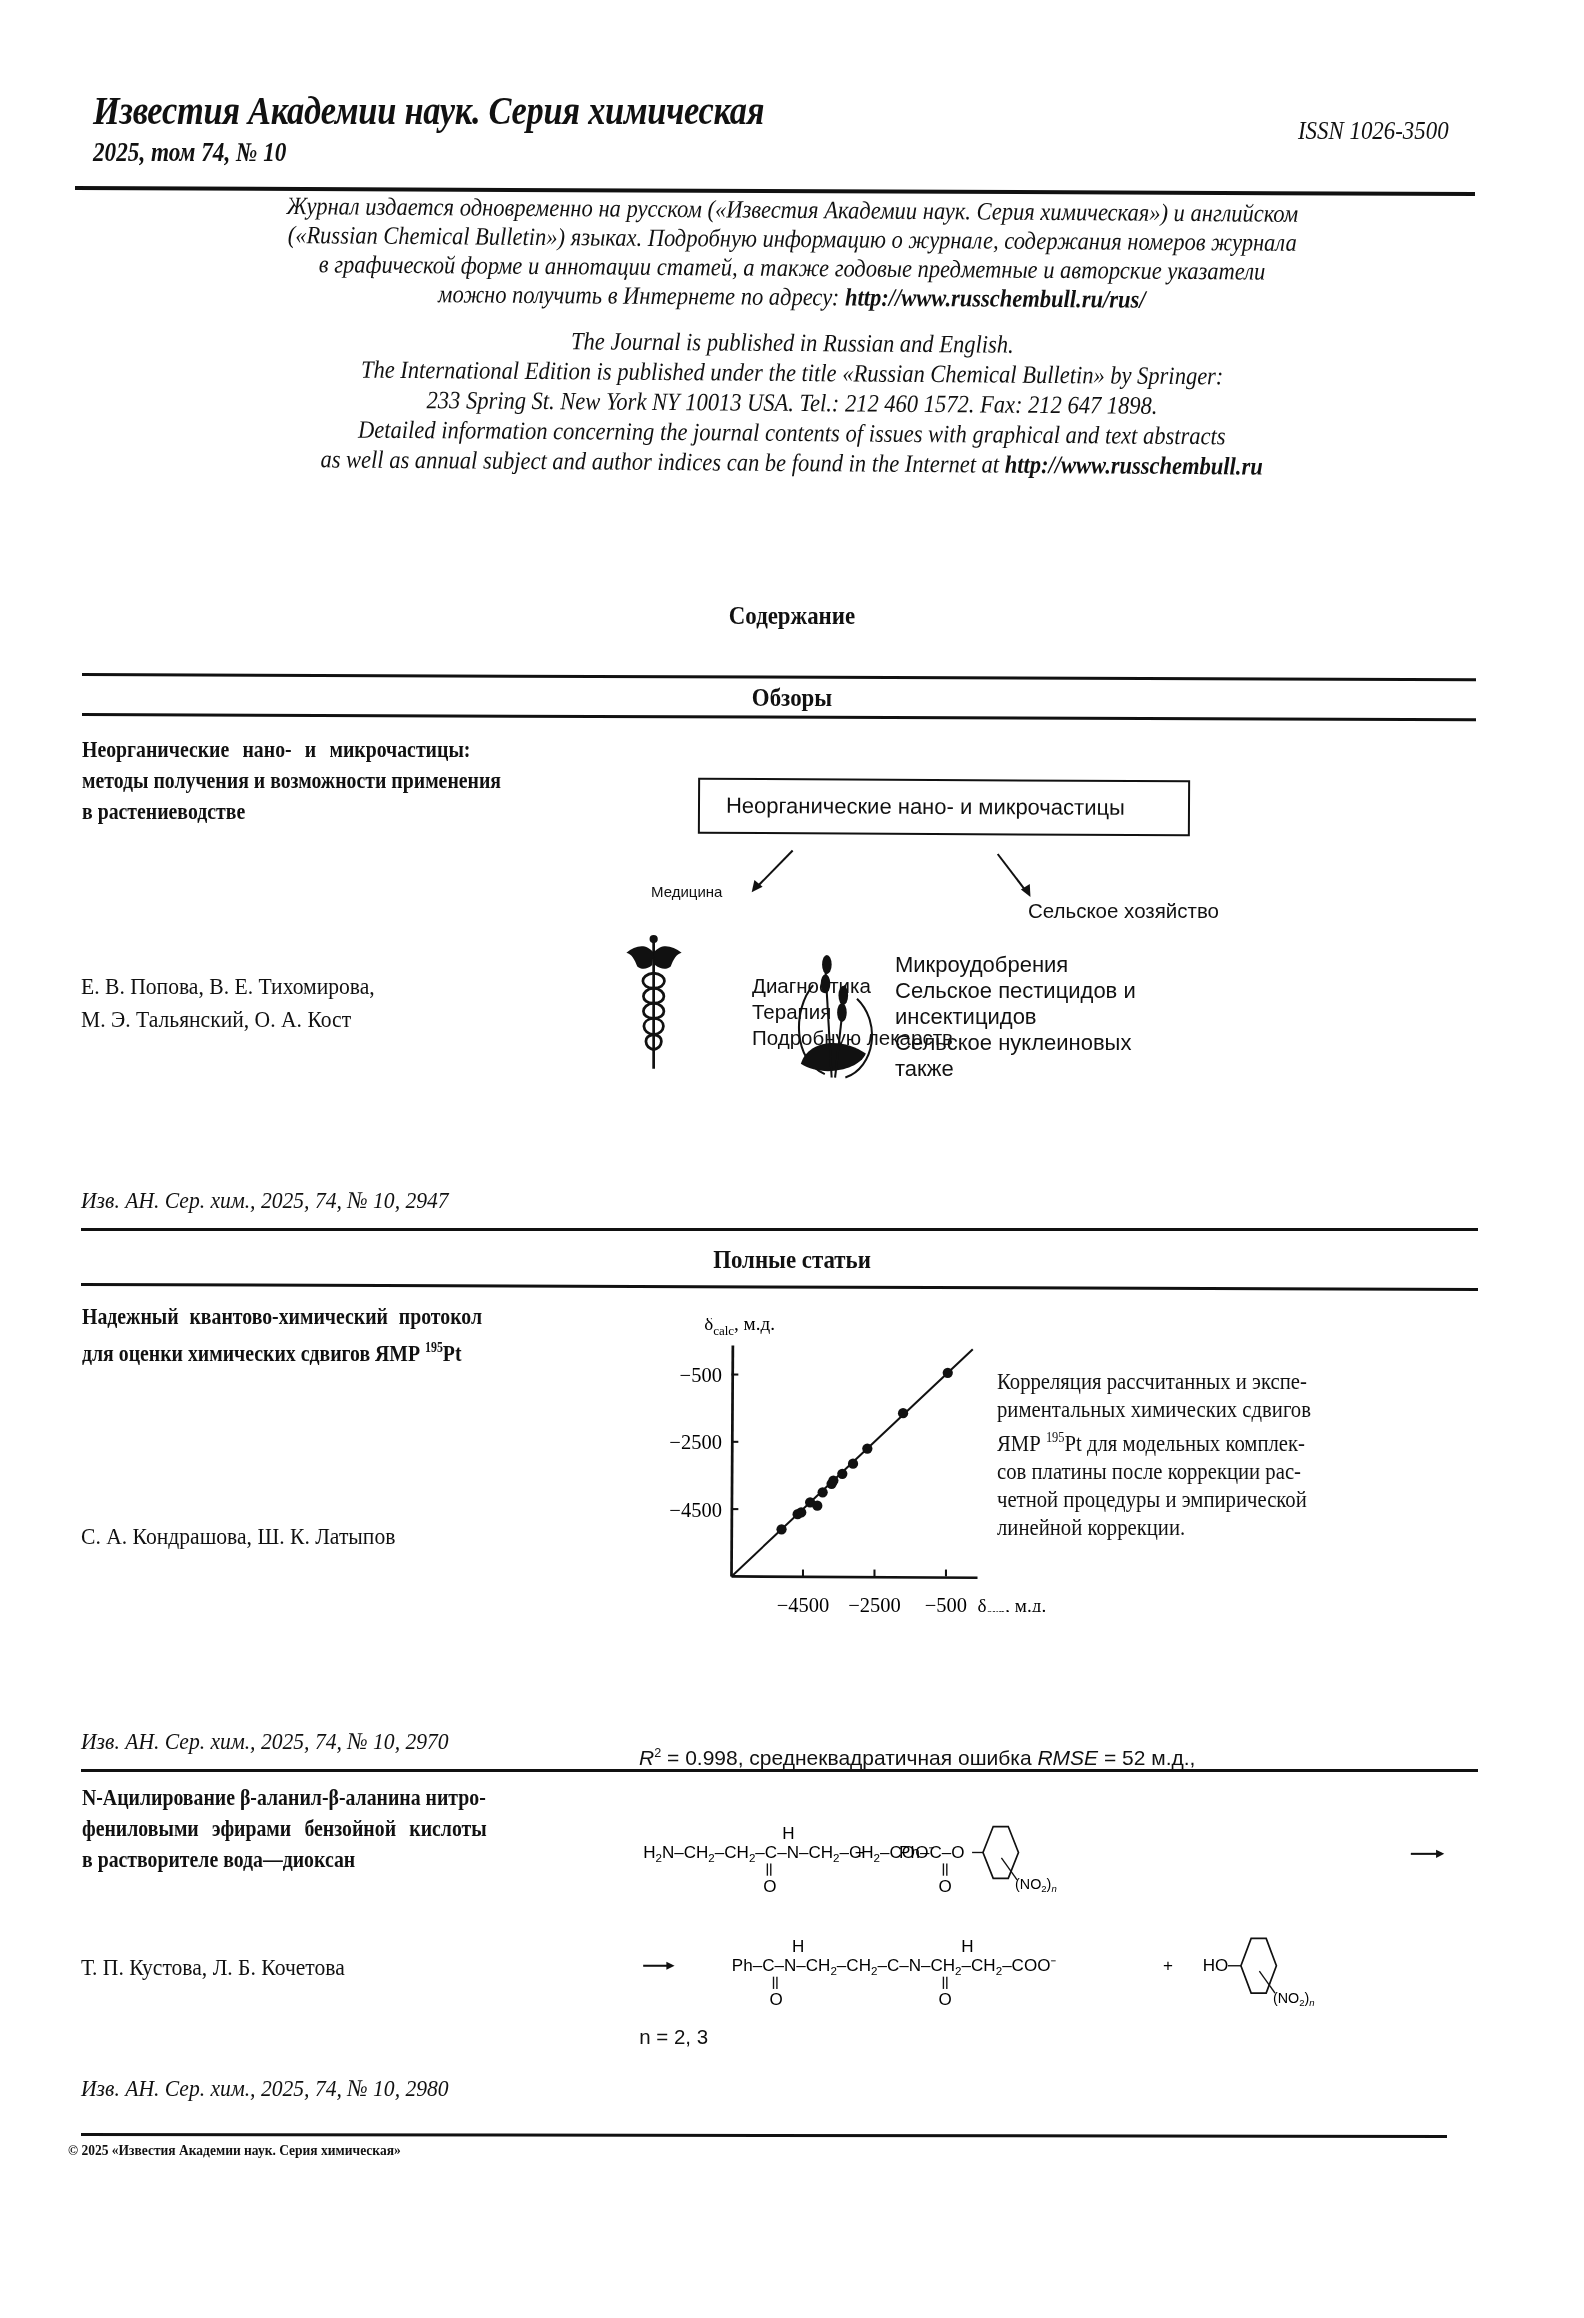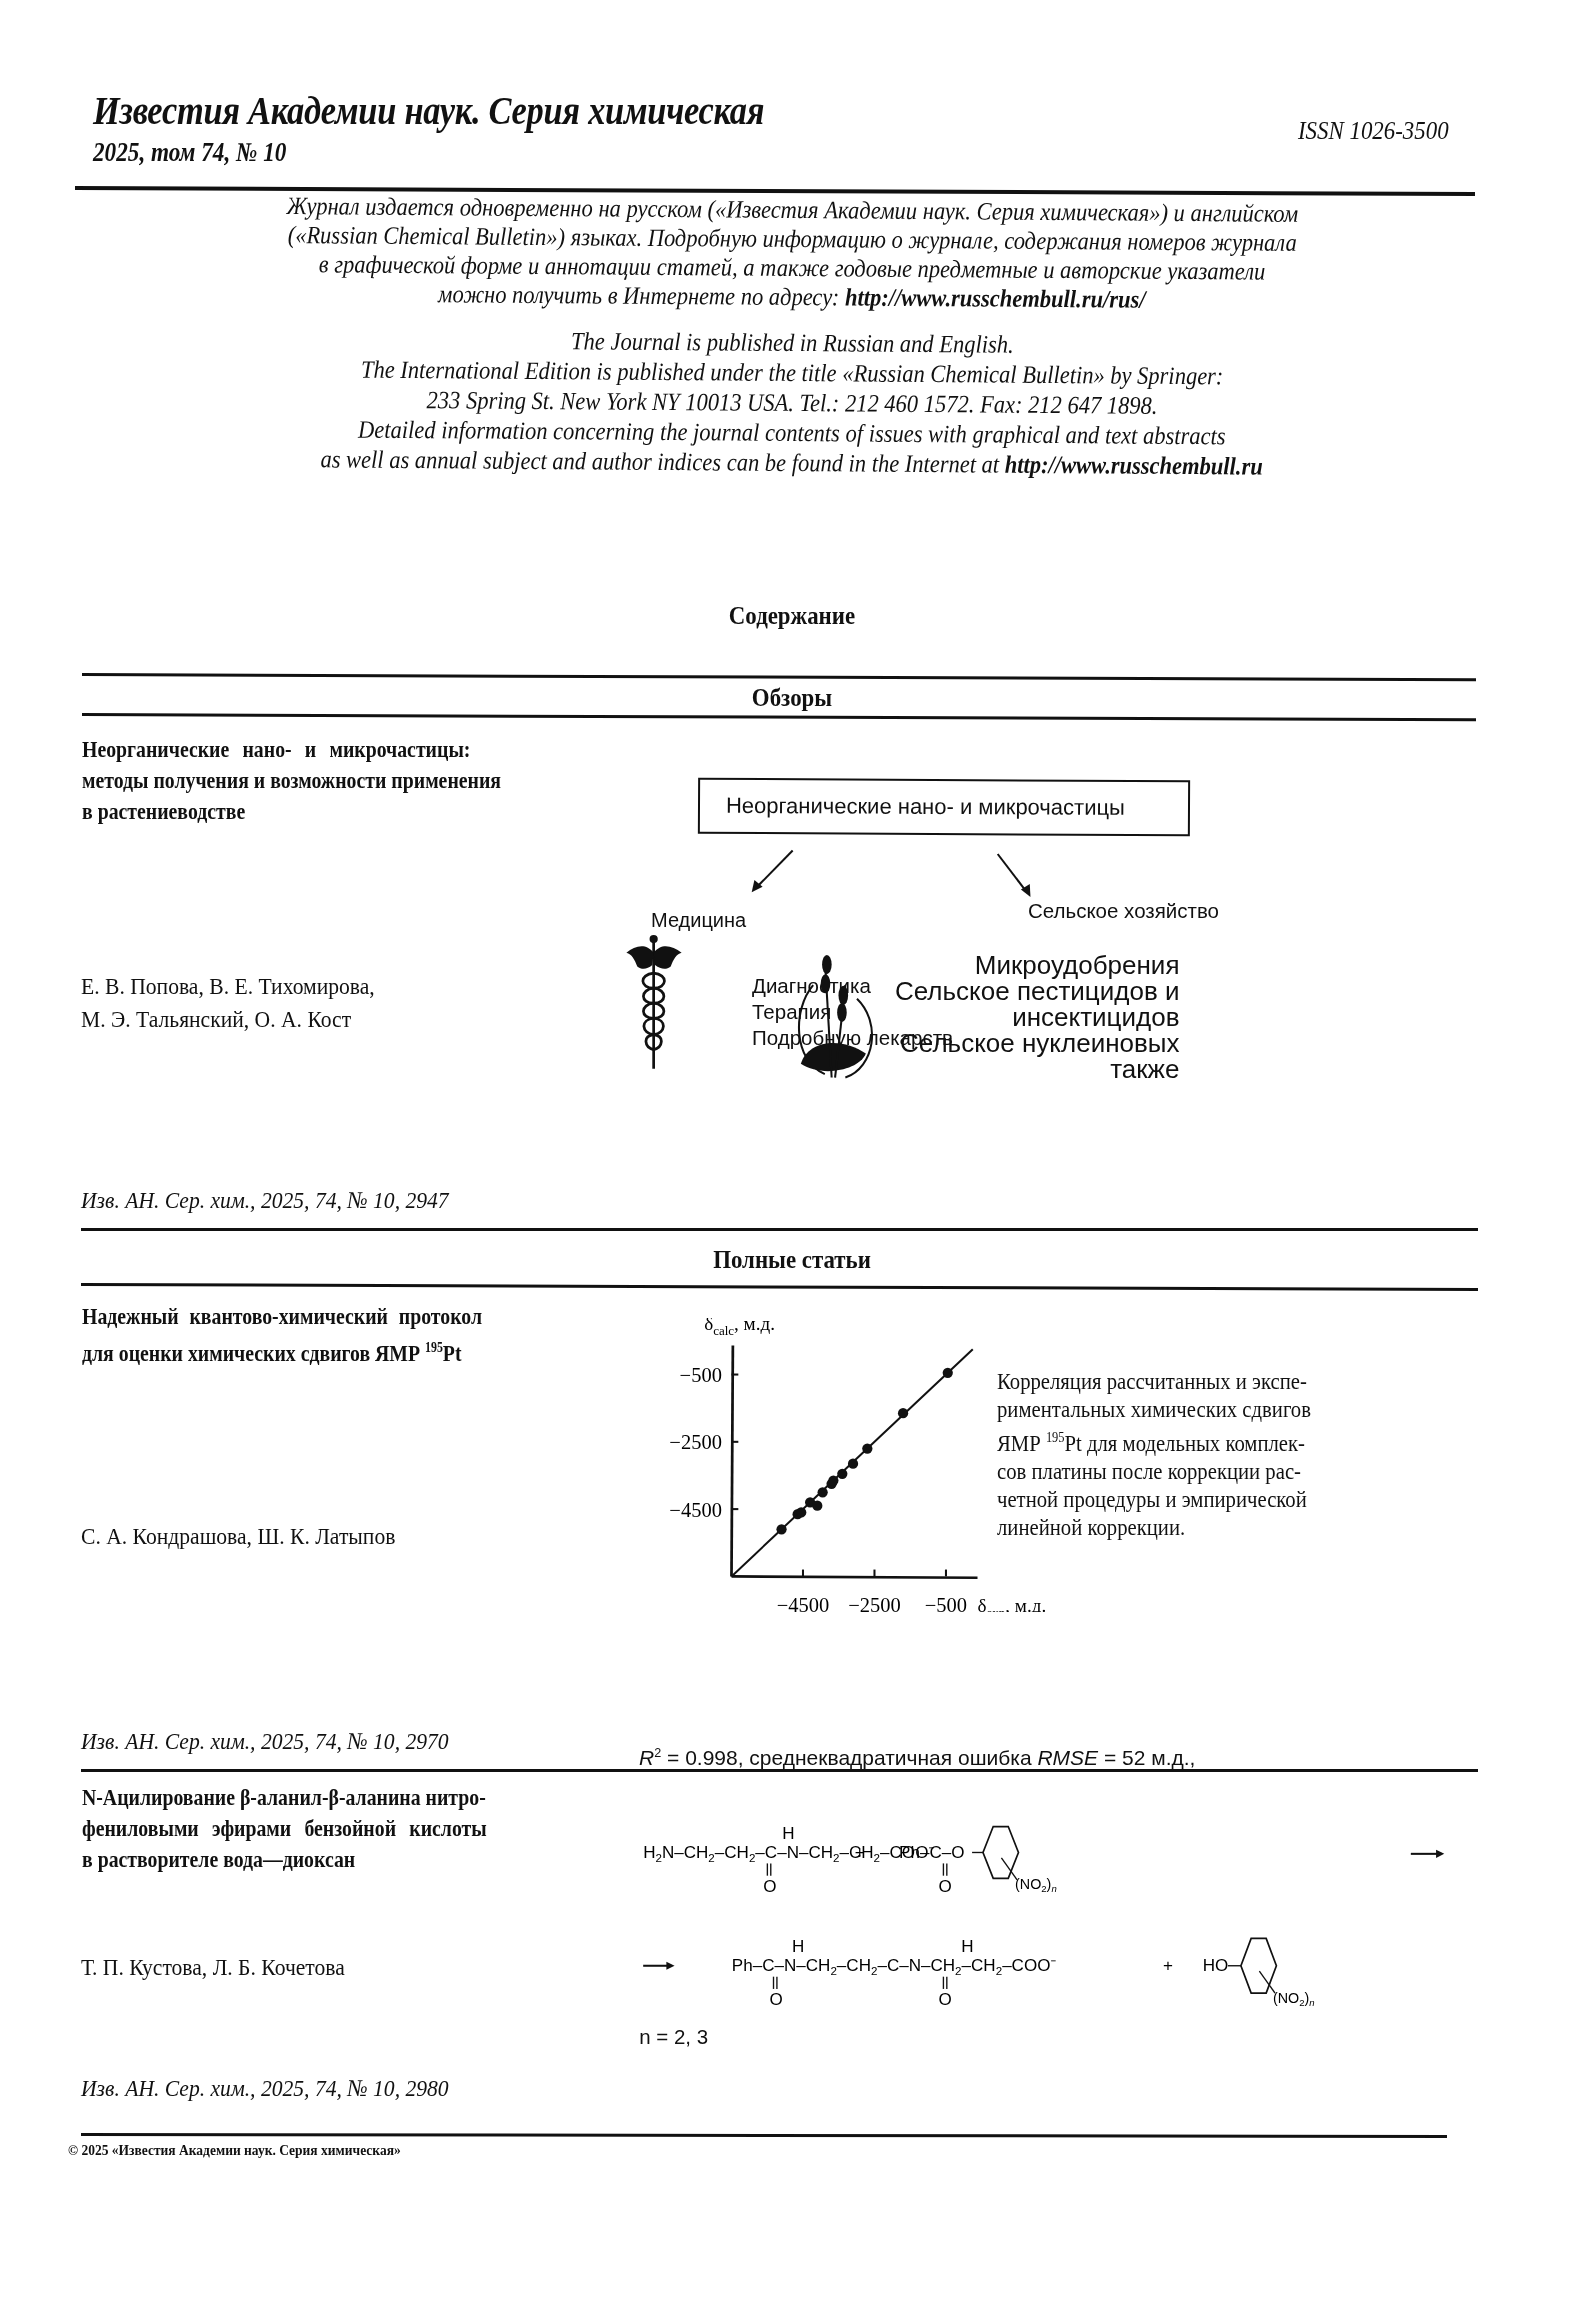--- a/index.html
+++ b/index.html
@@ -61,21 +61,21 @@
     <defs>
       <marker id="ah" markerWidth="10" markerHeight="10" refX="8" refx2="8" refY="5" orient="auto" markerUnits="userSpaceOnUse">
         <path d="M0,0 L10,5 L0,10 Z" fill="#111"></path>
       </marker>
     </defs>
     <line x1="260" y1="125" x2="208" y2="178" stroke="#111" stroke-width="3"></line>
     <path d="M200,186 L204,168 L216,178 Z" fill="#111"></path>
     <line x1="560" y1="130" x2="602" y2="185" stroke="#111" stroke-width="3"></line>
     <path d="M608,193 L594,182 L607,174 Z" fill="#111"></path>
   </svg>
-  <div class="abs sans" style="left:36px; top:144px; font-size:20px; white-space:nowrap;">Медицина</div>
+  <div class="abs sans" style="left:36px; top:118px; font-size:15px; white-space:nowrap;">Медицина</div>
   <div class="abs sans" style="left:404px; top:134px; font-size:20.5px; white-space:nowrap;margin-left:9px;">Сельское хозяйство</div>
 
   <svg class="abs" style="left:10.2px; top:167px;" width="58" height="137" viewBox="0 0 85 200">
     <line x1="42" y1="10" x2="42" y2="200" stroke="#111" stroke-width="4"></line>
     <circle cx="42" cy="10" r="6" fill="#111"></circle>
     <path d="M42,30 C30,15 15,20 2,30 C10,32 14,40 18,50 C24,55 32,55 40,48 Z" fill="#111"></path>
     <path d="M42,30 C54,15 69,20 83,30 C75,32 71,40 67,50 C61,55 53,55 44,48 Z" fill="#111"></path>
     <path d="M42,60 C20,62 22,82 42,82 C62,84 62,104 42,104 C22,106 22,126 42,126 C62,128 60,148 42,150 C26,152 28,168 42,172" fill="none" stroke="#111" stroke-width="4"></path>
     <path d="M42,60 C64,62 62,82 42,82 C22,84 22,104 42,104 C62,106 62,126 42,126 C22,128 24,148 42,150 C58,152 56,168 42,172" fill="none" stroke="#111" stroke-width="4"></path>
   </svg>
@@ -89,21 +89,21 @@
     <path d="M28,60 C-2,95 -2,170 45,190" fill="none" stroke="#111" stroke-width="3"></path>
     <path d="M92,80 C128,115 118,180 75,195" fill="none" stroke="#111" stroke-width="3"></path>
     <path d="M10,175 C20,140 70,135 105,160 C95,185 40,195 10,175 Z" fill="#111"></path>
     <line x1="55" y1="195" x2="45" y2="20" stroke="#111" stroke-width="3"></line>
     <line x1="60" y1="195" x2="75" y2="60" stroke="#111" stroke-width="3"></line>
     <ellipse cx="48" cy="30" rx="7" ry="14" fill="#111"></ellipse>
     <ellipse cx="46" cy="58" rx="7" ry="14" fill="#111"></ellipse>
     <ellipse cx="72" cy="75" rx="7" ry="14" fill="#111"></ellipse>
     <ellipse cx="70" cy="100" rx="7" ry="14" fill="#111"></ellipse>
   </svg>
-  <div class="abs sans" style="left:280px; top:187px; font-size:26px; line-height:26px; white-space:nowrap;text-align:right;">
+  <div class="abs sans" style="left:280px; top:187px; font-size:22px; line-height:26px; white-space:nowrap;">
     <div>Микроудобрения</div>
     <div>Сельское пестицидов и</div>
     <div>инсектицидов</div>
     <div>Сельское нуклеиновых</div>
     <div>также</div>
   </div>
 </div>
 
 <div class="rule" style="left:81px; top:1228px; width:1397px; height:2.7px;"></div>
 <div class="abs b center" style="left:0; width:1584px; top:1245px; font-size:26px; transform:scaleX(0.88); transform-origin:center top;">Полные статьи</div>

